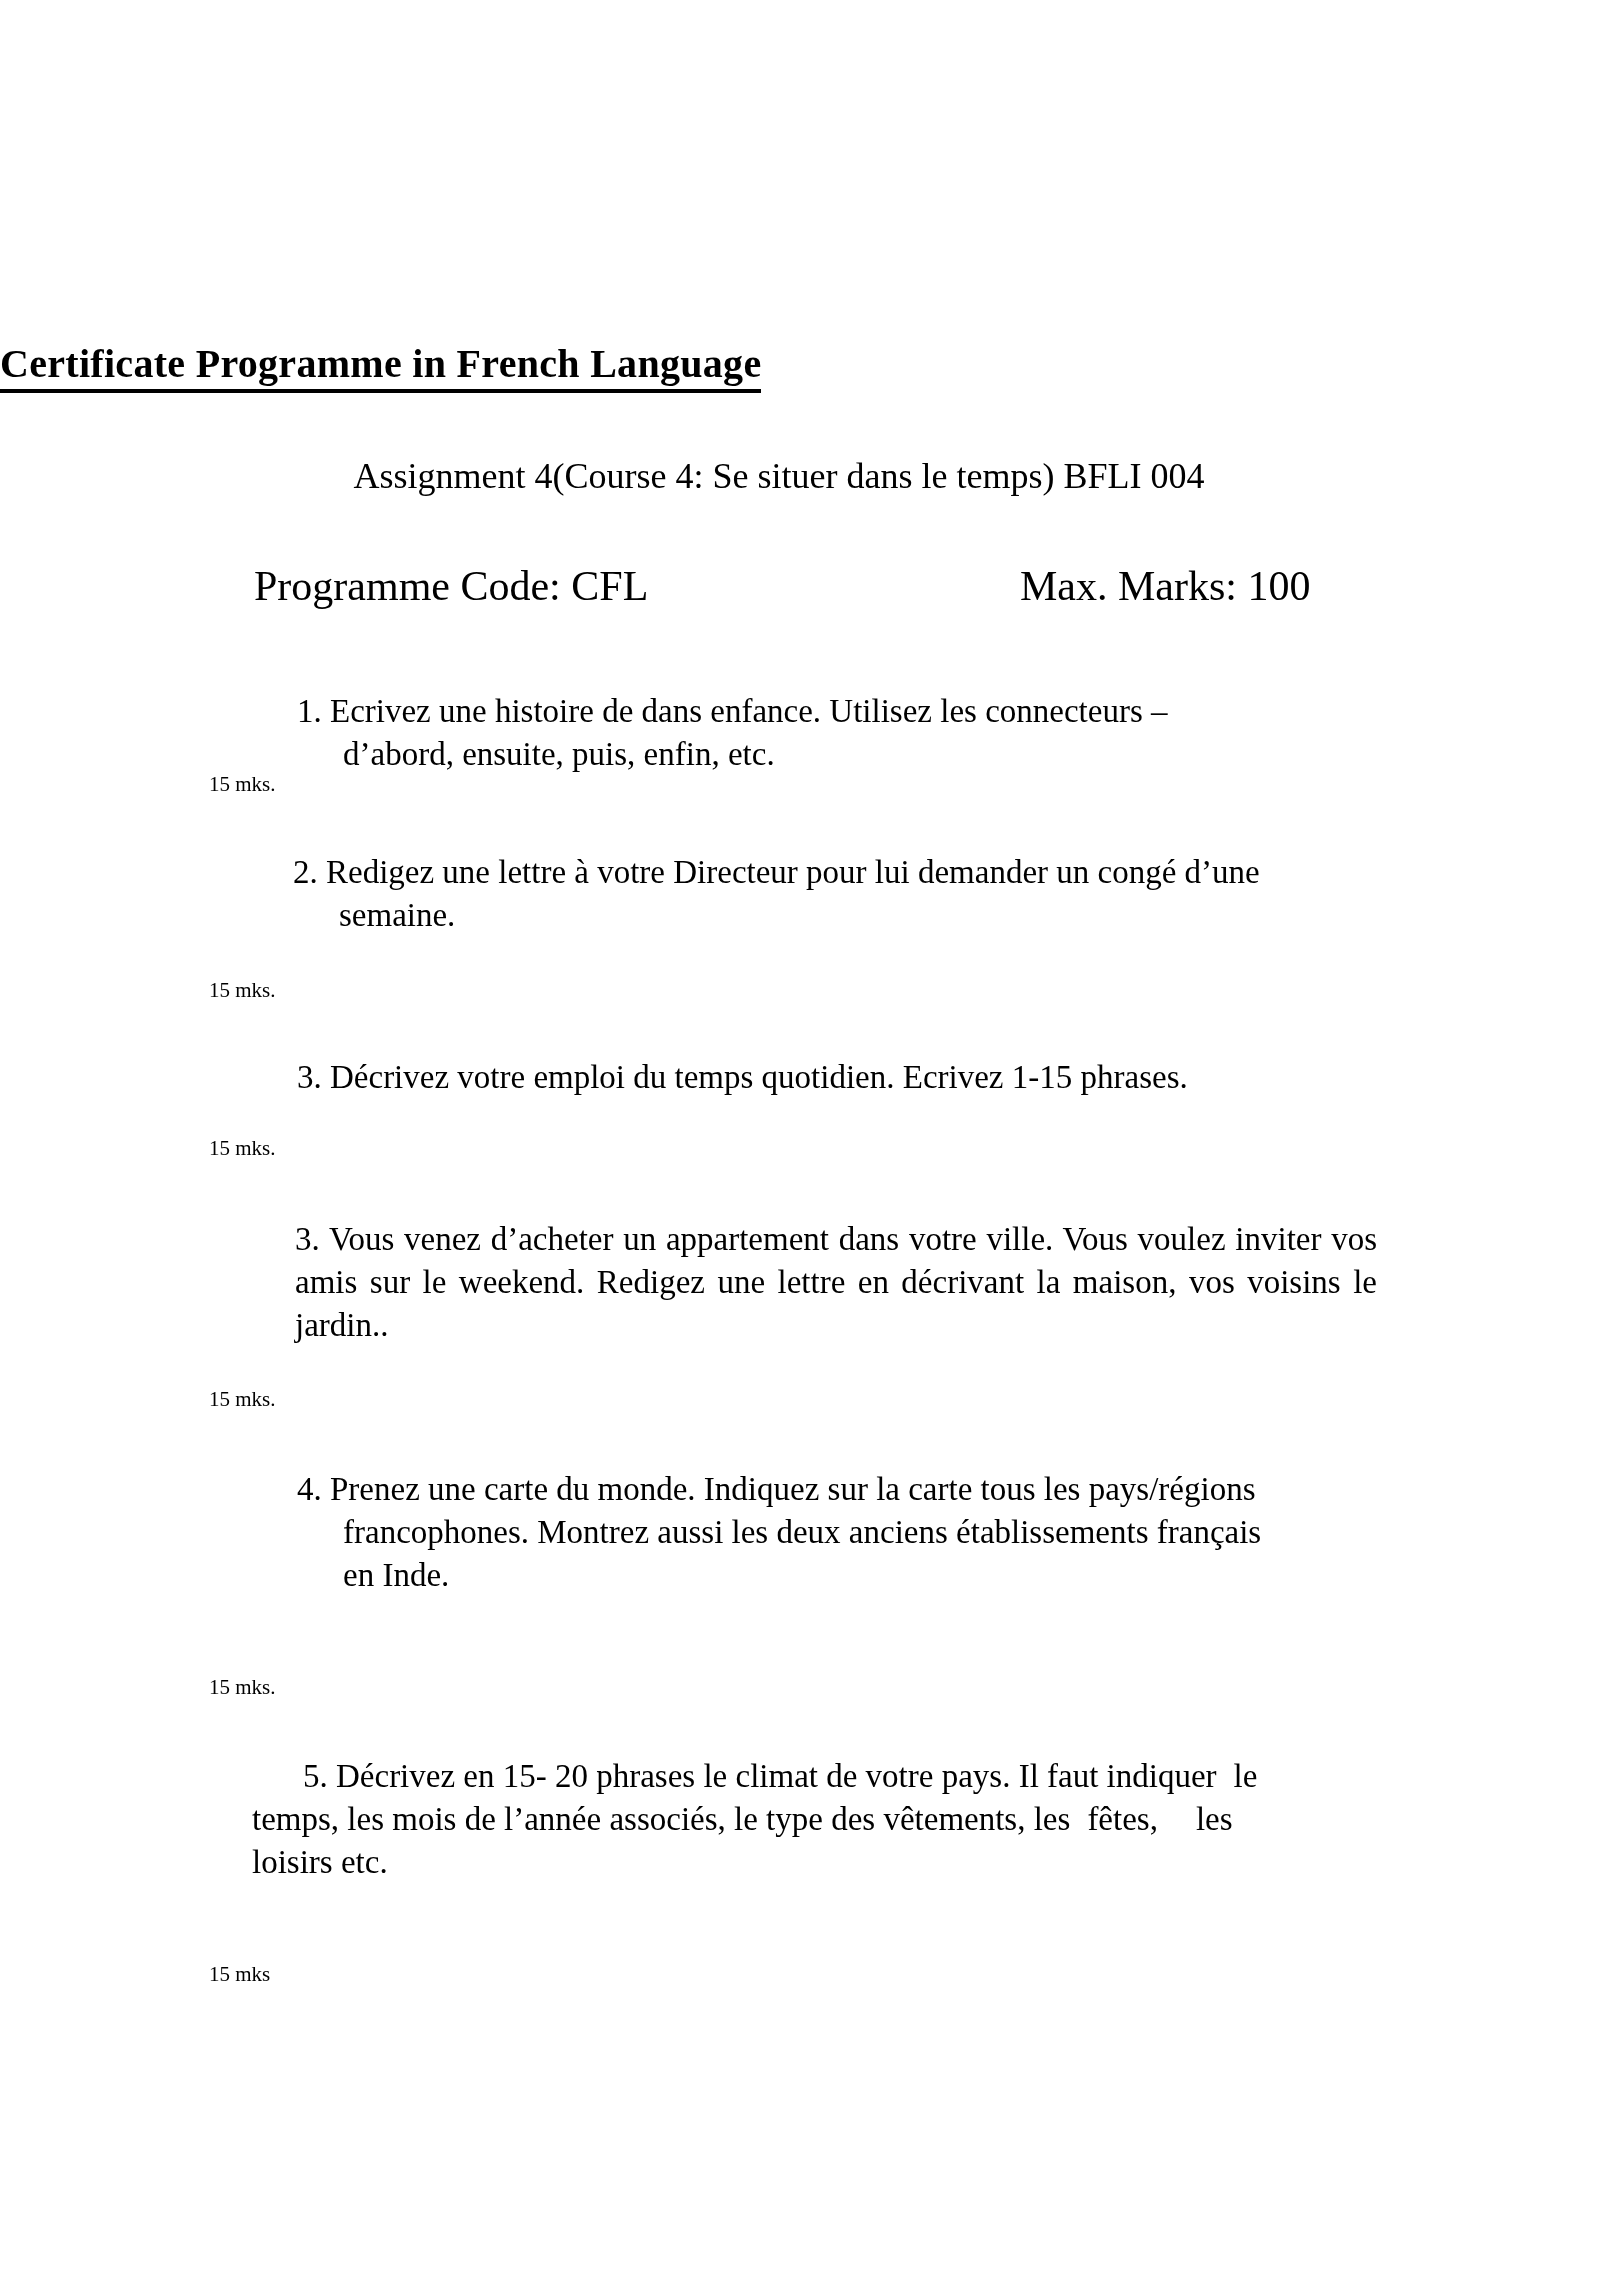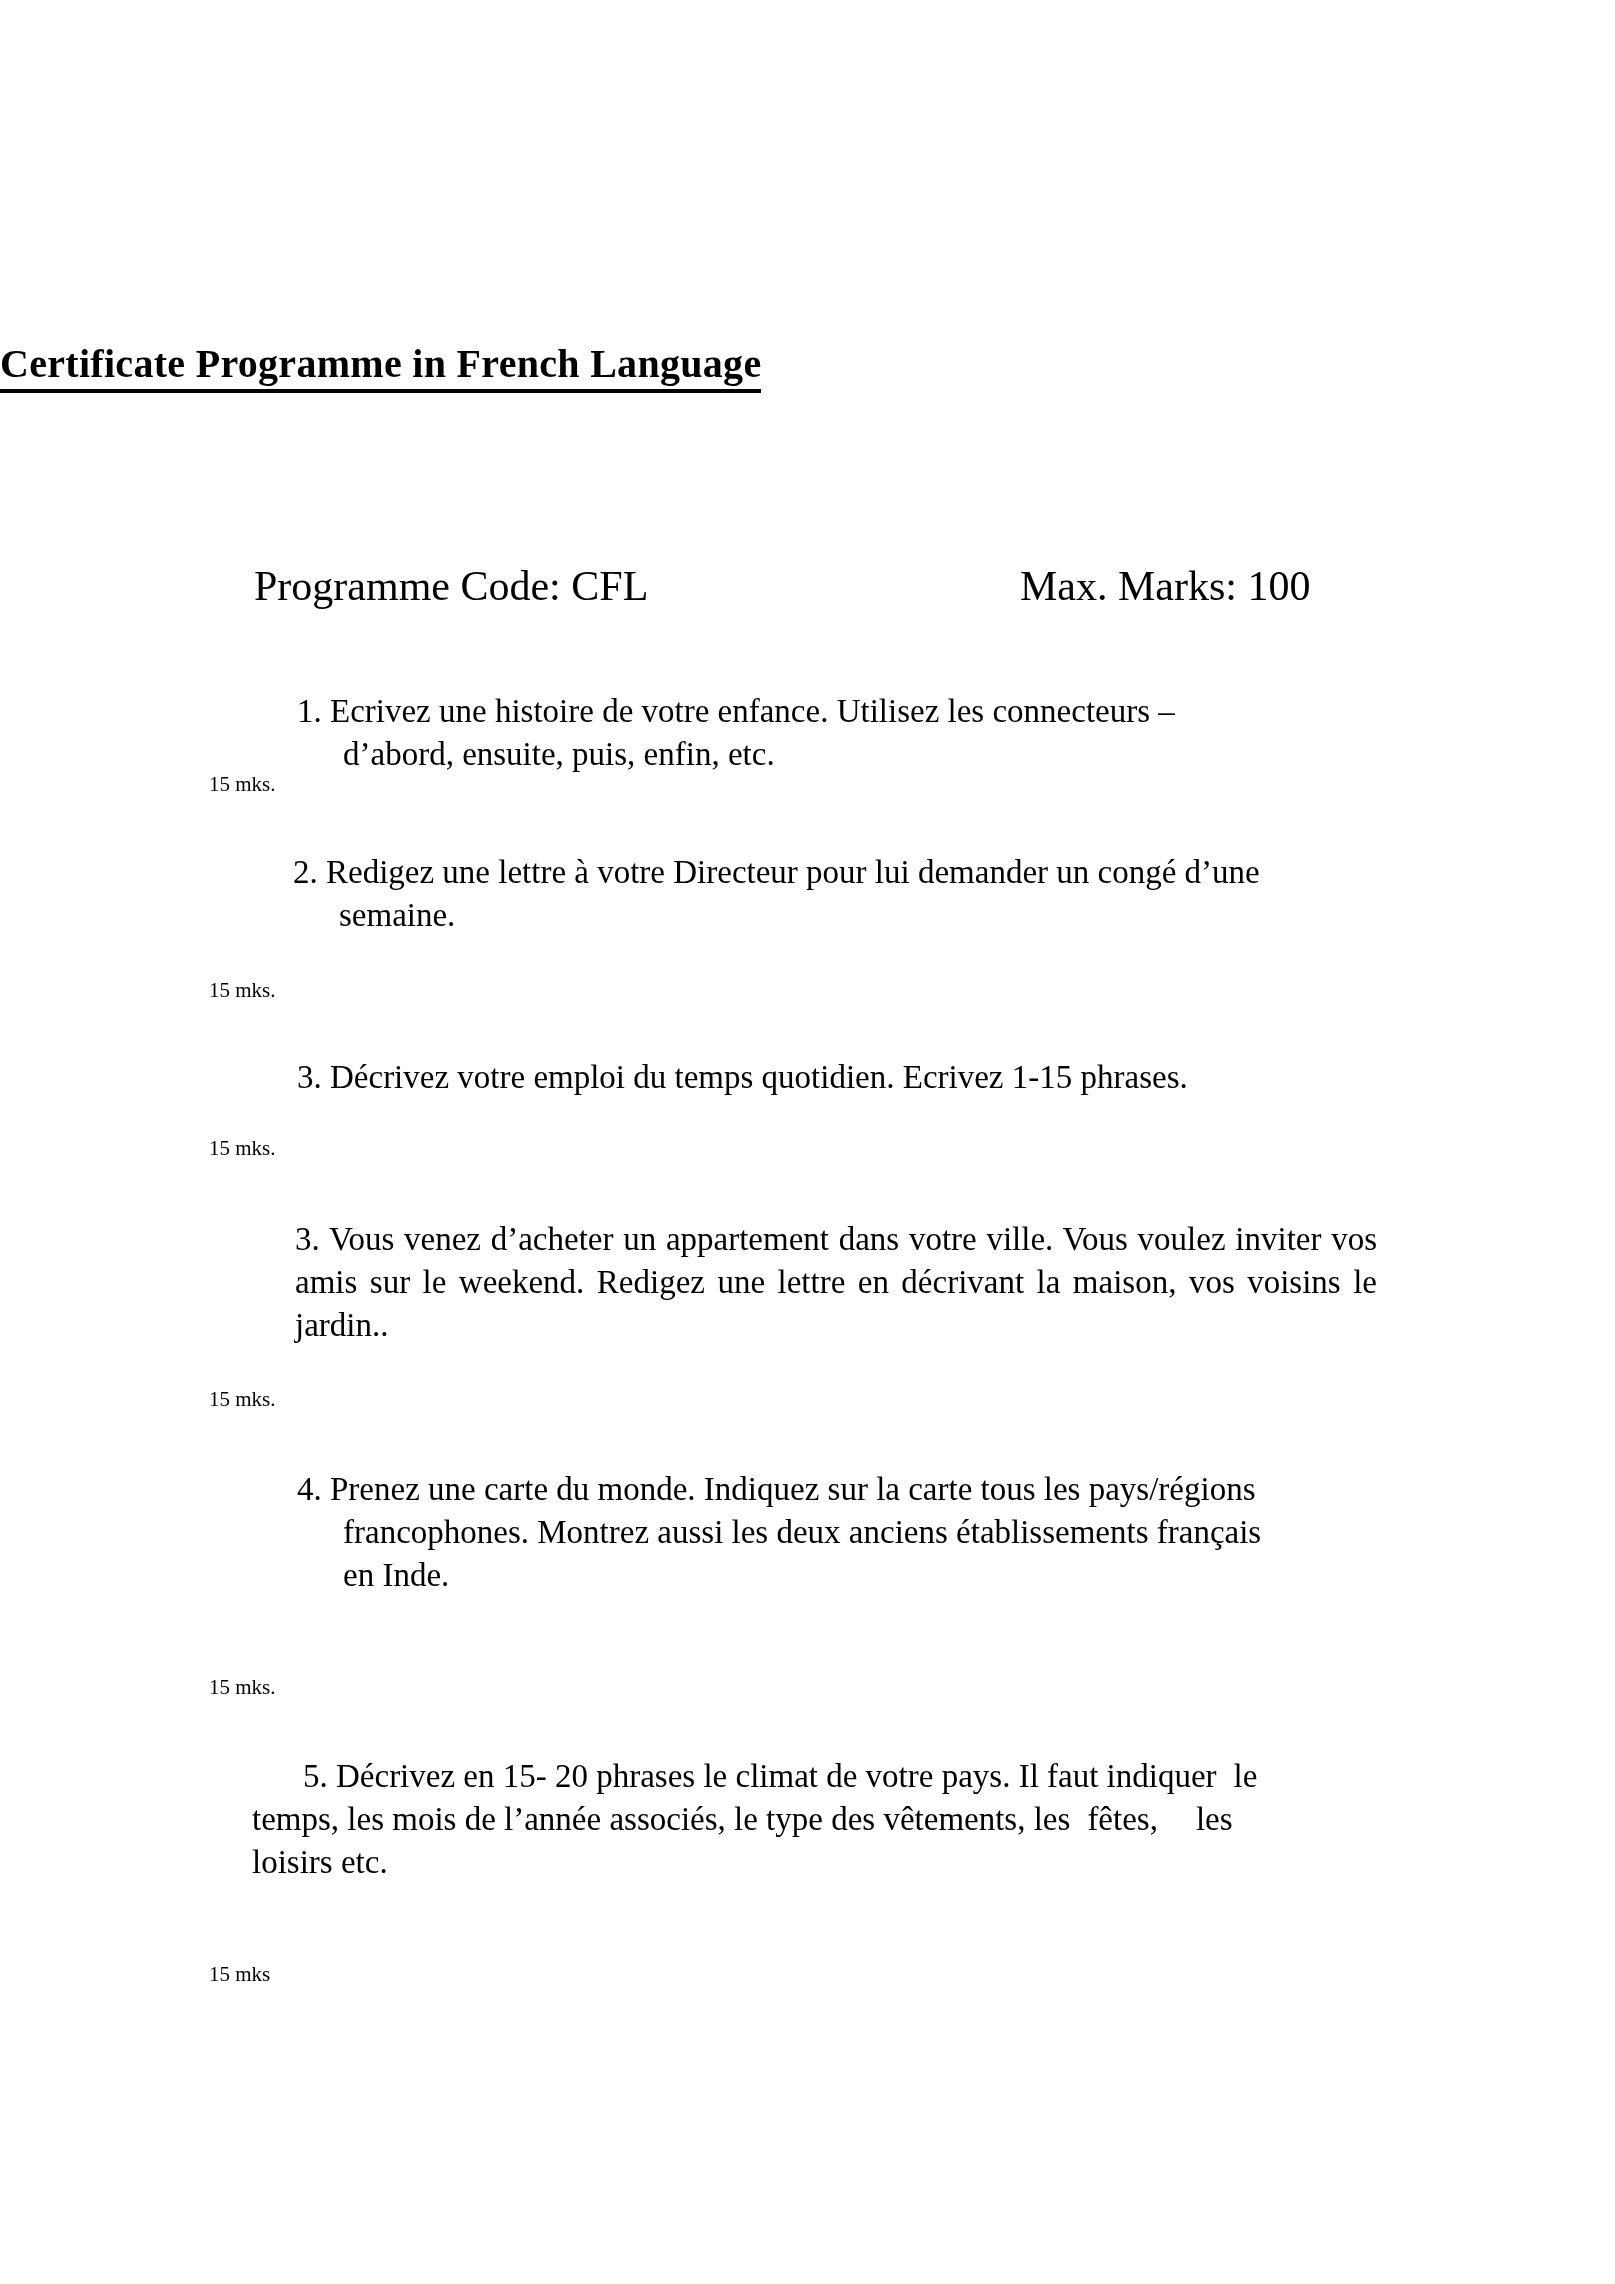--- a/index.html
+++ b/index.html
@@ -100,29 +100,30 @@
   .nbsp-gap-sm { display: inline-block; width: 17px; }
   .nbsp-gap-md { display: inline-block; width: 38px; }
 </style>
 </head>
 <body>
 
 <div class="page">
 
   <div class="doc-title"><span class="ul">Certificate Programme in French Language</span></div>
 
+  <div class="doc-subtitle">Assignment 4(Course 4: Se situer dans le temps) BFLI 004</div>
 
   <div class="meta-row">
     <span class="meta-left">Programme Code: CFL</span>
     <span class="meta-right">Max. Marks: 100</span>
   </div>
 
   <div class="q q-hang" style="left:297px; top:690px; width:1056px;">
     <span>1.</span>
-    <span>Ecrivez une histoire de votre enfance. Utilisez les connecteurs –</span>
+    <span>Ecrivez une histoire de dans enfance. Utilisez les connecteurs –</span>
     <br>
     <span>d’abord, ensuite, puis, enfin, etc.</span>
   </div>
   <div class="marks" style="top:772px;">15 mks.</div>
 
   <div class="q q-hang" style="left:293px; top:851px; width:1095px;">
     <span>2.</span>
     <span>Redigez une lettre à votre Directeur pour lui demander un congé d’une</span>
     <br>
     <span>semaine.</span>

